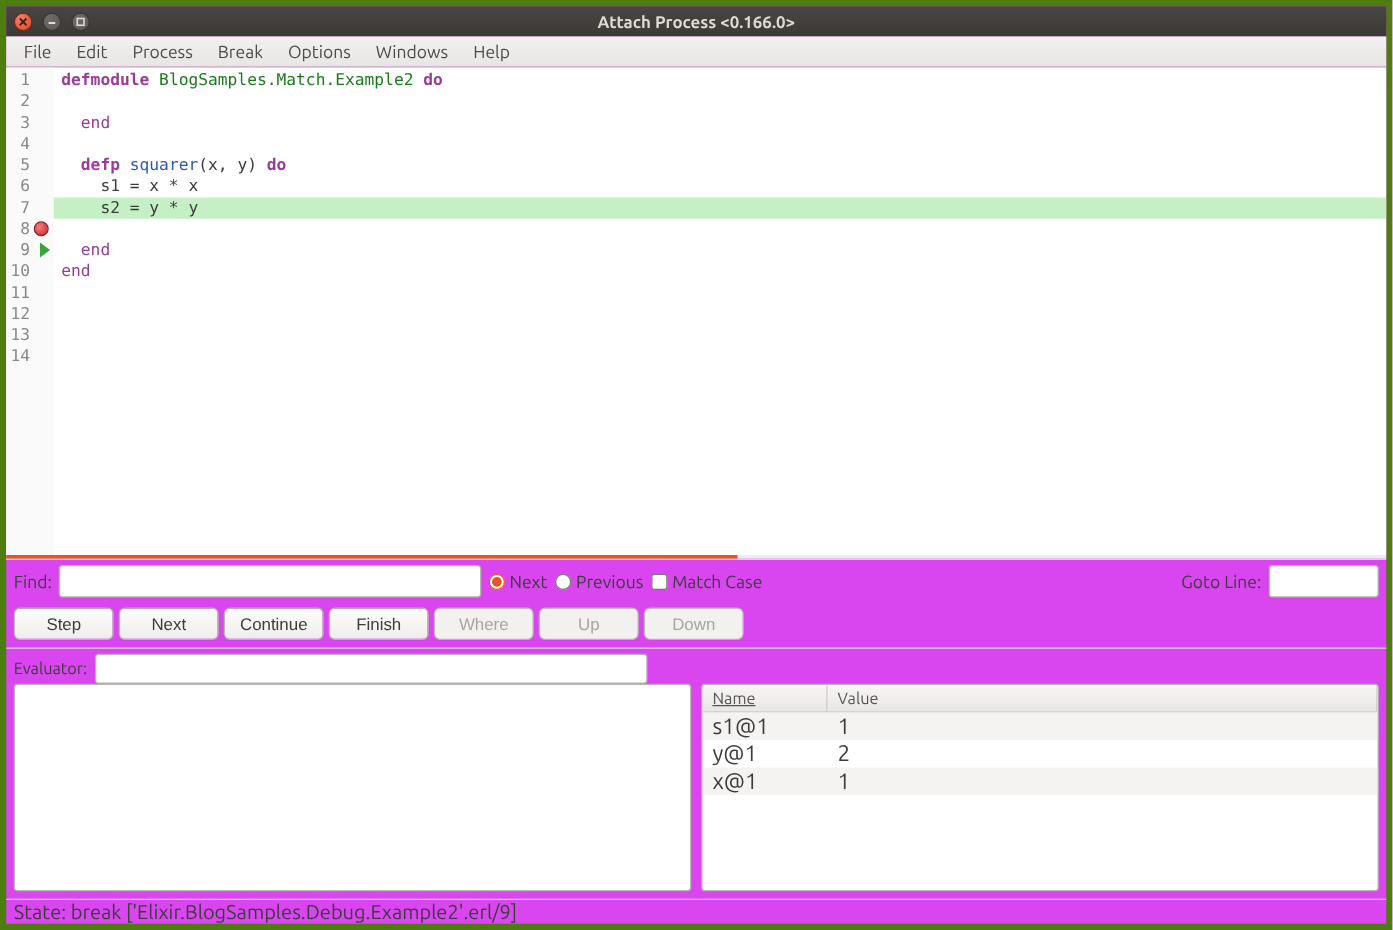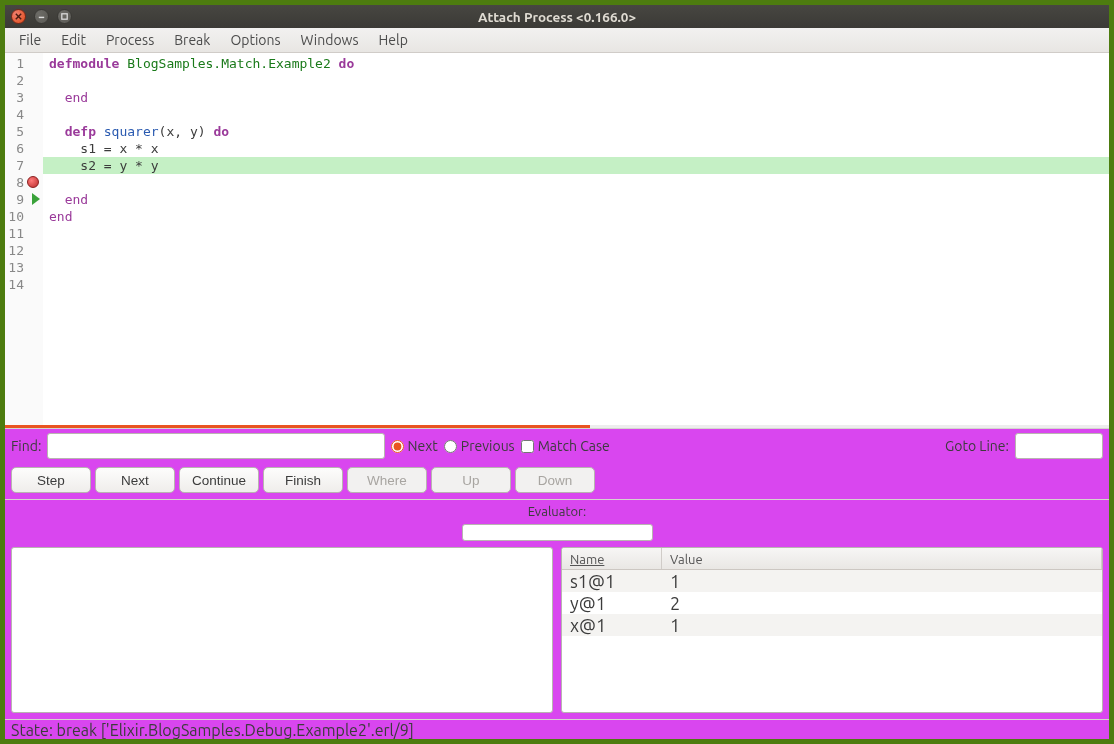--- a/index.html
+++ b/index.html
@@ -44,21 +44,21 @@
   input[type=radio] { accent-color: #e95420; }
   .spacer { flex: 1; }
   .goto-input { width: 88px; height: 26px; border: 1px solid #b8b4b0; border-radius: 3px; padding: 0 6px; background: #fff; }
   
   
   .btn-row { display: flex; gap: 4px; padding: 4px 6px 6px; border-bottom: 1px solid #d6d3cf; }
   .dbg-btn { width: 80px; height: 26px; border: 1px solid #b8b4b0; border-radius: 5px; background: linear-gradient(to bottom, #fdfdfc, #efedeb); font-size: 13.5px; color: #3c3c3c; cursor: default; }
   .dbg-btn.disabled { color: #a8a5a1; background: #f2f1f0; }
   
   
-  .eval-row { display: flex; align-items: center; padding: 4px 6px; gap: 6px; flex-direction: column; }
+  .eval-row { display: flex; align-items: center; padding: 4px 6px; gap: 6px; }
   .eval-input { flex: 1; height: 24px; border: 1px solid #b8b4b0; border-radius: 3px; padding: 0 6px; background:#fff; }
   
   .bottom { display: flex; gap: 8px; padding: 0 6px 6px; flex: 0 0 auto; height: 172px; }
   .output-box { flex: 1; border: 1px solid #b8b4b0; border-radius: 3px; background: #fff; }
   .vars-box { flex: 1; border: 1px solid #b8b4b0; border-radius: 3px; background: #fff; display: flex; flex-direction: column; overflow: hidden;}
   .vars-head { display: flex; background: linear-gradient(to bottom,#f7f6f5,#e9e7e4); border-bottom: 1px solid #ccc7c2; height: 22px; align-items:center;}
   .vars-head .col { padding: 0 8px; font-size: 13px; color:#555; border-right: 1px solid #d0ccc8; height: 100%; display:flex; align-items:center;}
   .vars-head .col.name { width: 100px; text-decoration: underline; }
   .vars-body { flex: 1; overflow: auto; }
   .var-row { display: flex; height: 22px; align-items: center; }

